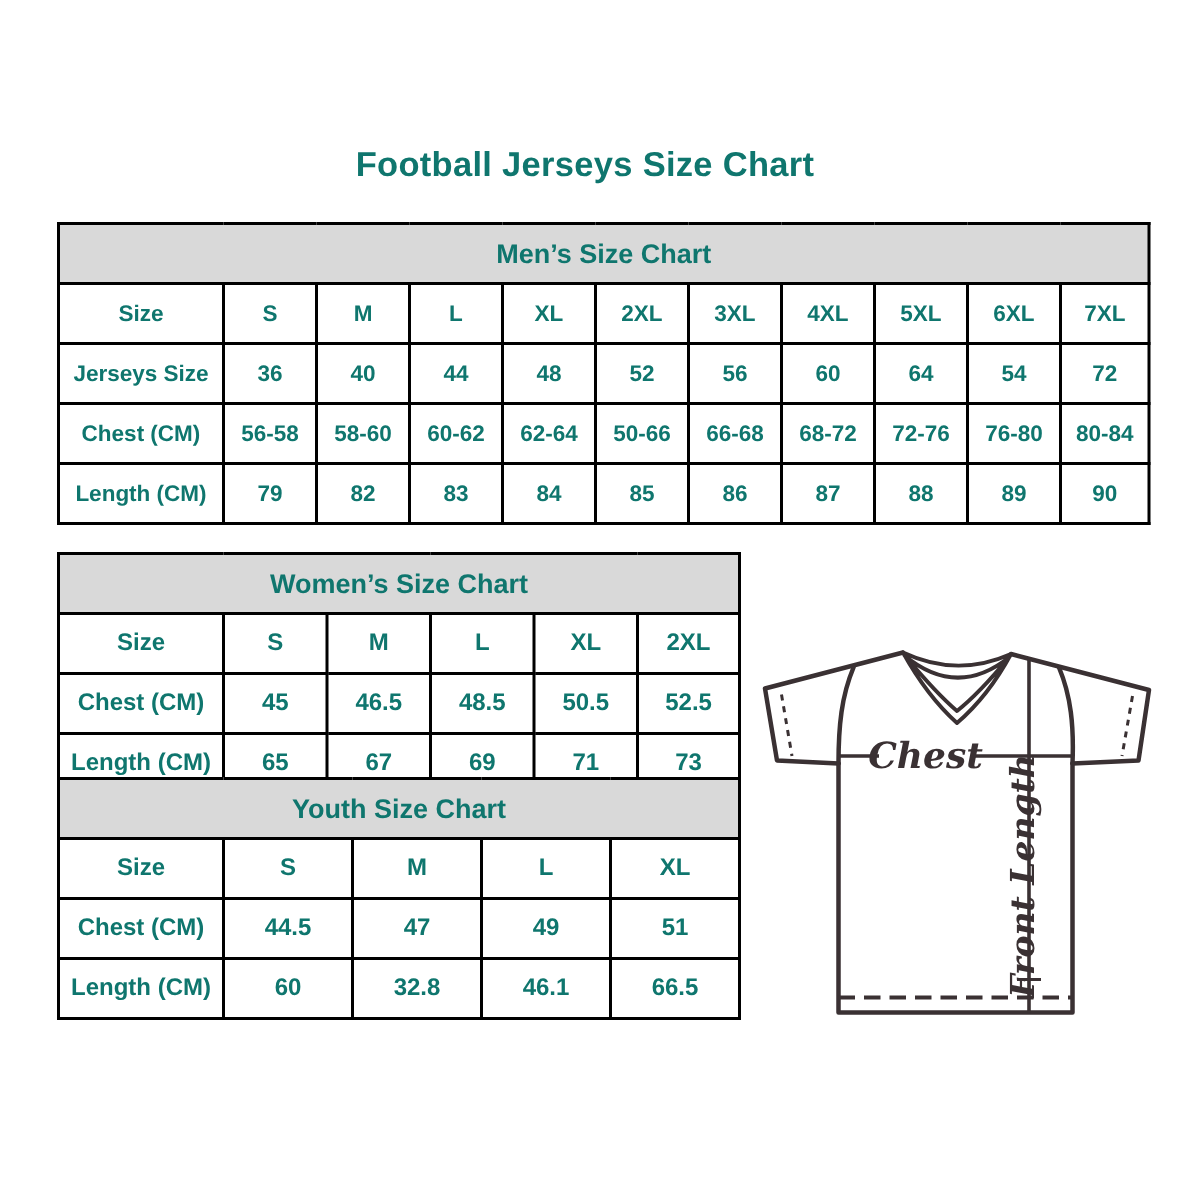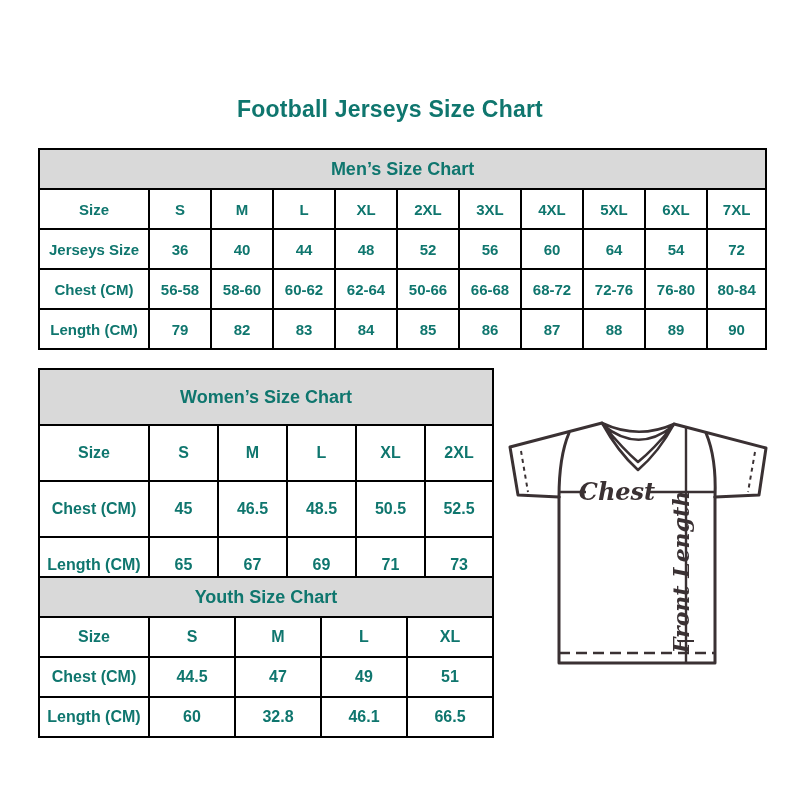--- a/index.html
+++ b/index.html
@@ -9,28 +9,28 @@
           font-size:23px;font-weight:bold;letter-spacing:0.2px;}
   table.size-table{position:absolute;border-collapse:collapse;table-layout:fixed;background:#fff;}
   table.size-table td{border:2px solid #000;text-align:center;vertical-align:middle;
           font-weight:bold;padding:0;overflow:hidden;}
   td.tbl-title{background:#d9d9d9;font-size:18px;}
   table.mens{left:38px;top:148px;width:727px;}
   table.mens tr{height:40px;}
   table.mens td{font-size:15px;}
   table.mens td.tbl-title{font-size:18px;}
   table.womens{left:38px;top:368px;width:454px;}
-  table.womens tr{height:56px;}
+  table.womens tr{height:40px;}
   table.womens td{font-size:16px;}
   table.womens td.tbl-title{font-size:18px;}
-  table.youth{left:38px;top:576px;width:454px;padding-left:41px;}
+  table.youth{left:38px;top:518px;width:454px;padding-left:41px;}
   table.youth tr{height:40px;}
   table.youth td{font-size:16px;}
   table.youth td.tbl-title{font-size:18px;}
-  .jersey-wrap{position:absolute;left:498px;top:402px;width:278px;height:273px;}
+  .jersey-wrap{position:absolute;left:498px;top:414px;width:278px;height:273px;}
   .jersey-wrap svg{display:block;width:100%;height:100%;}
 </style>
 </head>
 <body>
 
 <div class="canvas">
 
   <div class="page-title">Football Jerseys Size Chart</div>
 
   <table class="size-table mens">

